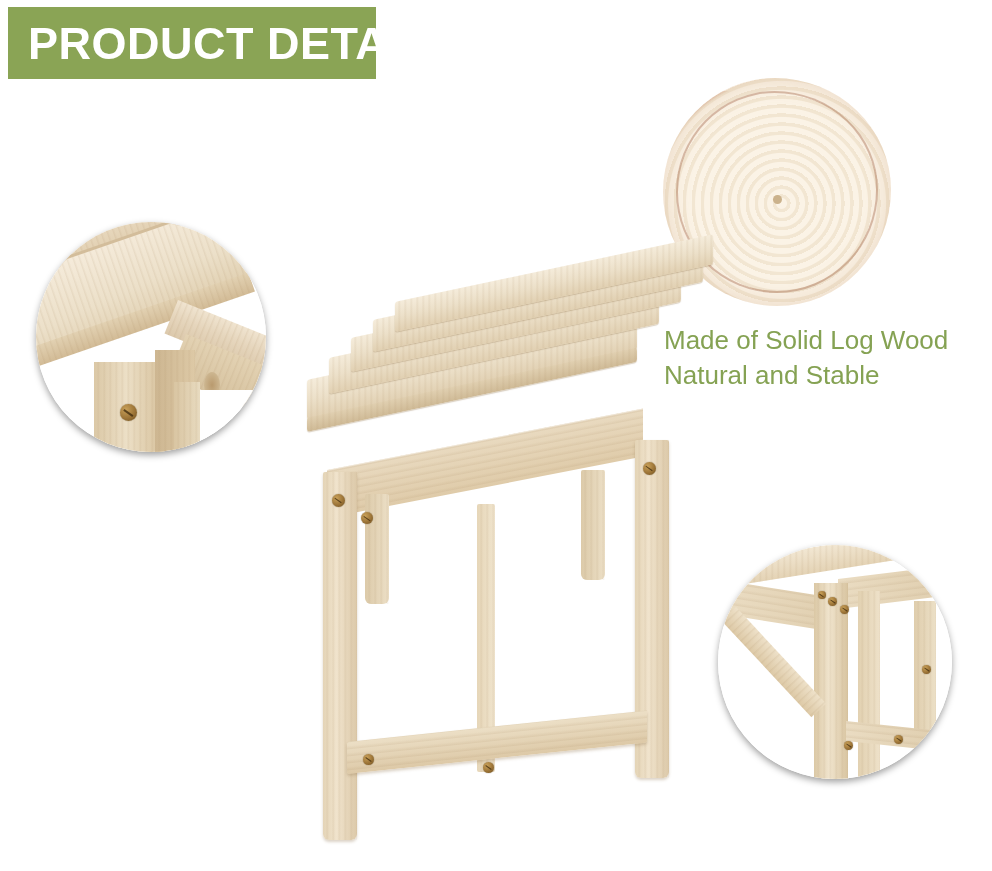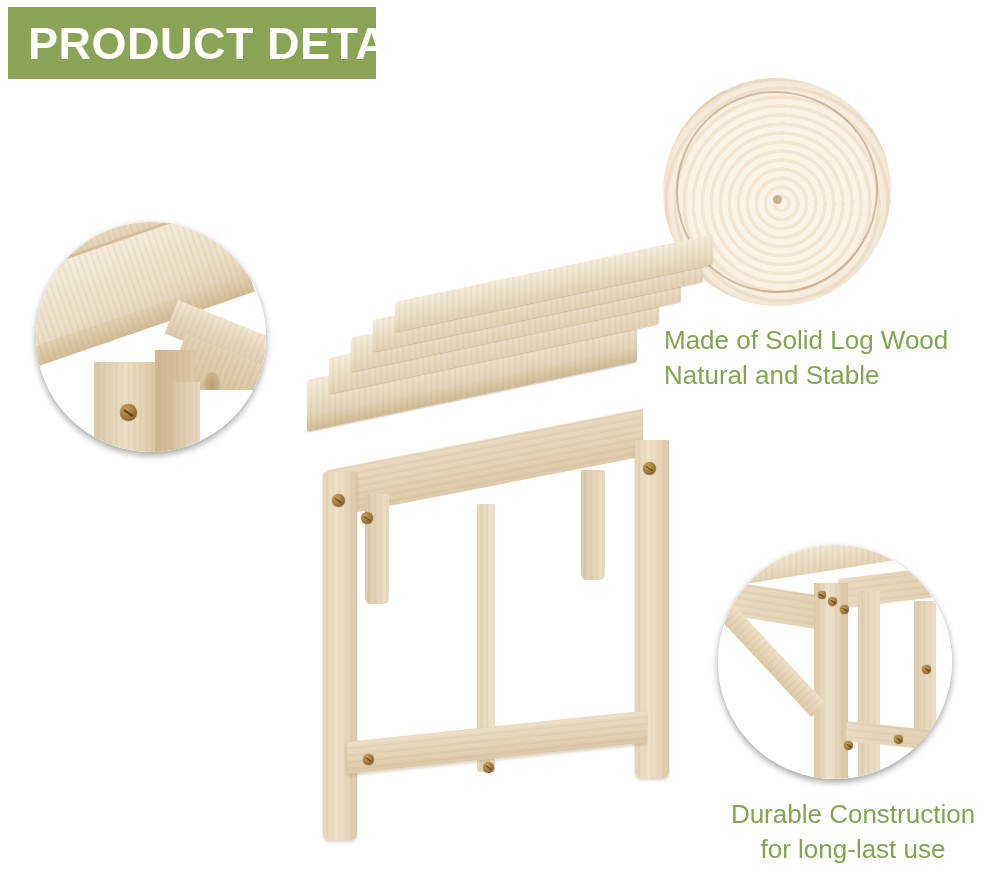--- a/index.html
+++ b/index.html
@@ -349,16 +349,14 @@
 
       <div class="screw" style="left:110px; top:52px; width:9px; height:9px;"></div>
       <div class="screw" style="left:122px; top:60px; width:9px; height:9px;"></div>
       <div class="screw" style="left:100px; top:46px; width:8px; height:8px;"></div>
       <div class="screw" style="left:126px; top:196px; width:9px; height:9px;"></div>
       <div class="screw" style="left:176px; top:190px; width:9px; height:9px;"></div>
       <div class="screw" style="left:204px; top:120px; width:9px; height:9px;"></div>
     </div>
   </div>
 
-  <div id="caption-durable" class="caption">Durable Construction
-for long-last use</div>
 
 </div>
 
 </body></html>

